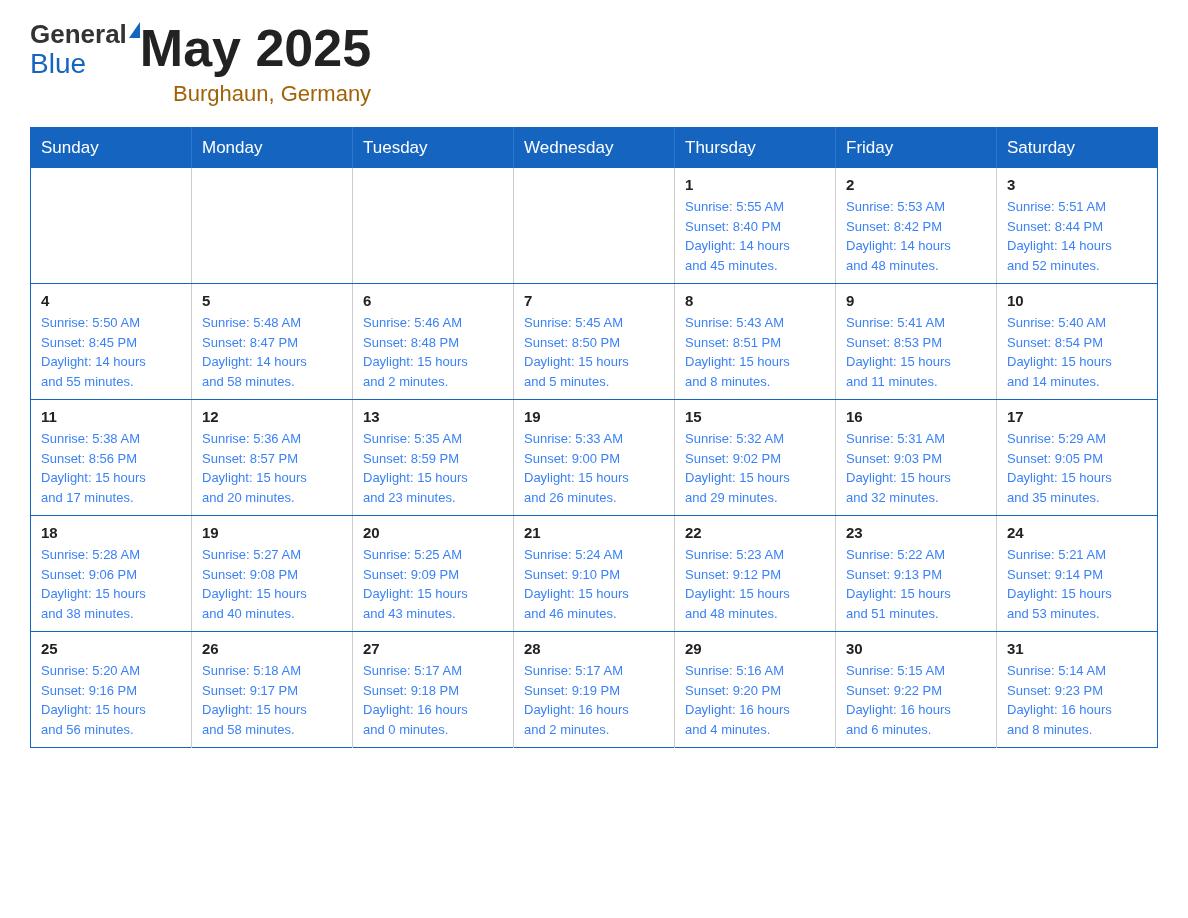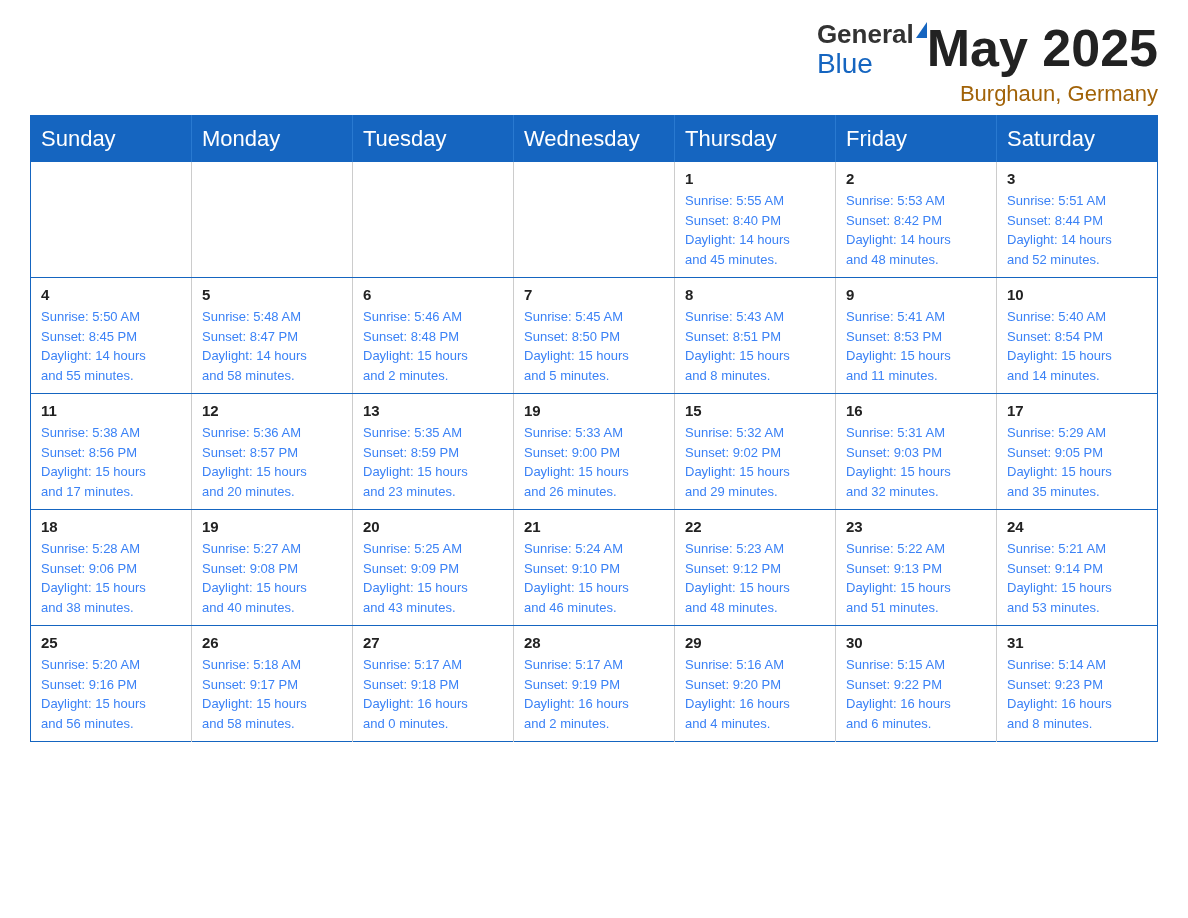--- a/index.html
+++ b/index.html
@@ -6,23 +6,23 @@
     body {
       font-family: Arial, sans-serif;
       background: #fff;
       color: #333;
       padding: 20px 30px;
       width: 1188px;
       min-height: 918px;
     }
     .header {
       display: flex;
-      justify-content: flex-end;
+      justify-content: flex-start;
       align-items: flex-start;
-      margin-bottom: 8px;
+      margin-bottom: 20px;
     }
     .logo {
       display: flex;
       flex-direction: column;
       font-size: 22px;
       font-weight: bold;
       line-height: 1.1;
     }
     .title-section {
       text-align: right;
@@ -41,21 +41,21 @@
     .calendar {
       width: 100%;
       border-collapse: collapse;
       border: 1px solid #1565C0;
     }
     .calendar th {
       background-color: #1565C0;
       color: #fff;
       text-align: left;
       padding: 10px 10px;
-      font-size: 22px;
+      font-size: 17px;
       font-weight: normal;
       border-right: 1px solid #2979d0;
     }
     .calendar th:last-child {
       border-right: none;
     }
     .calendar td {
       vertical-align: top;
       padding: 8px 10px;
       border-right: 1px solid #ccc;

